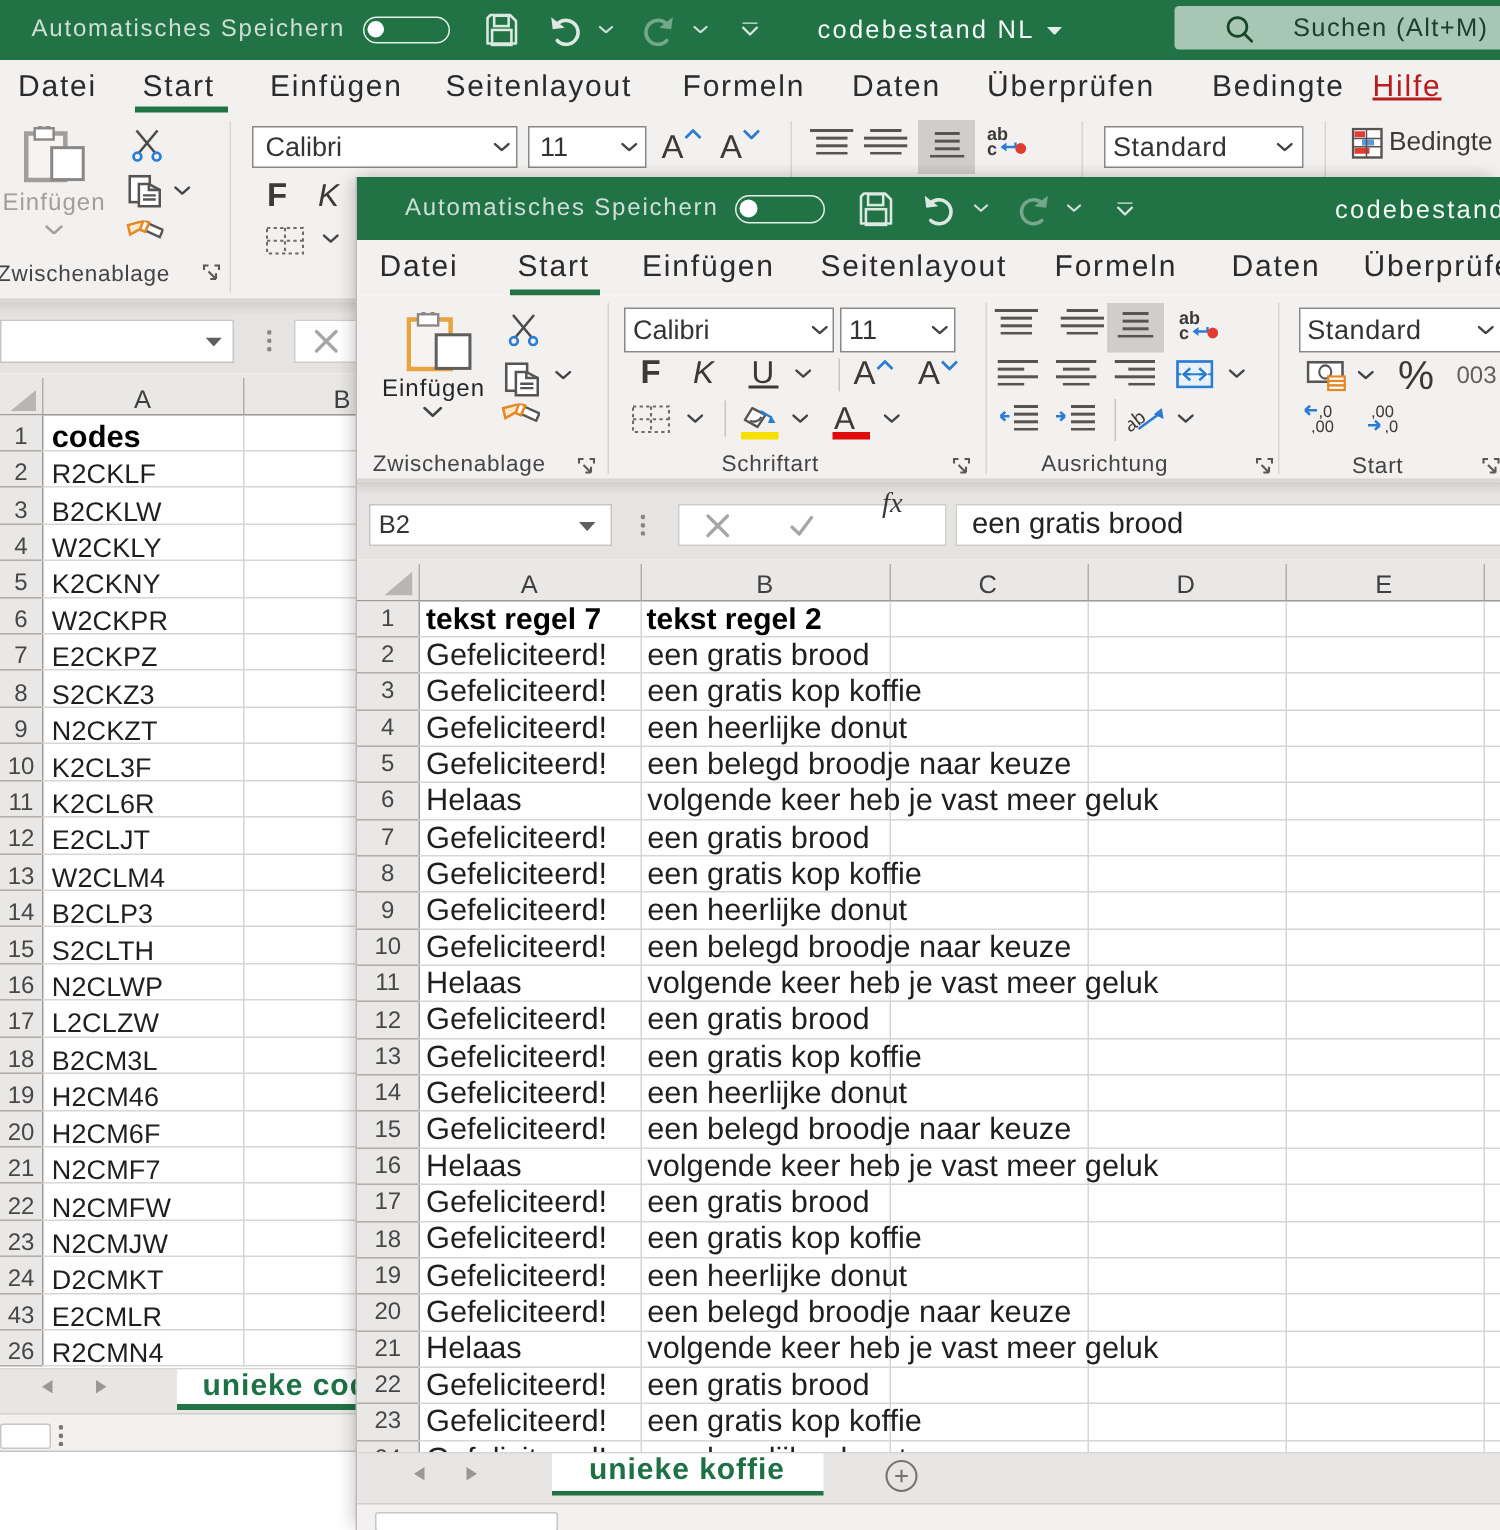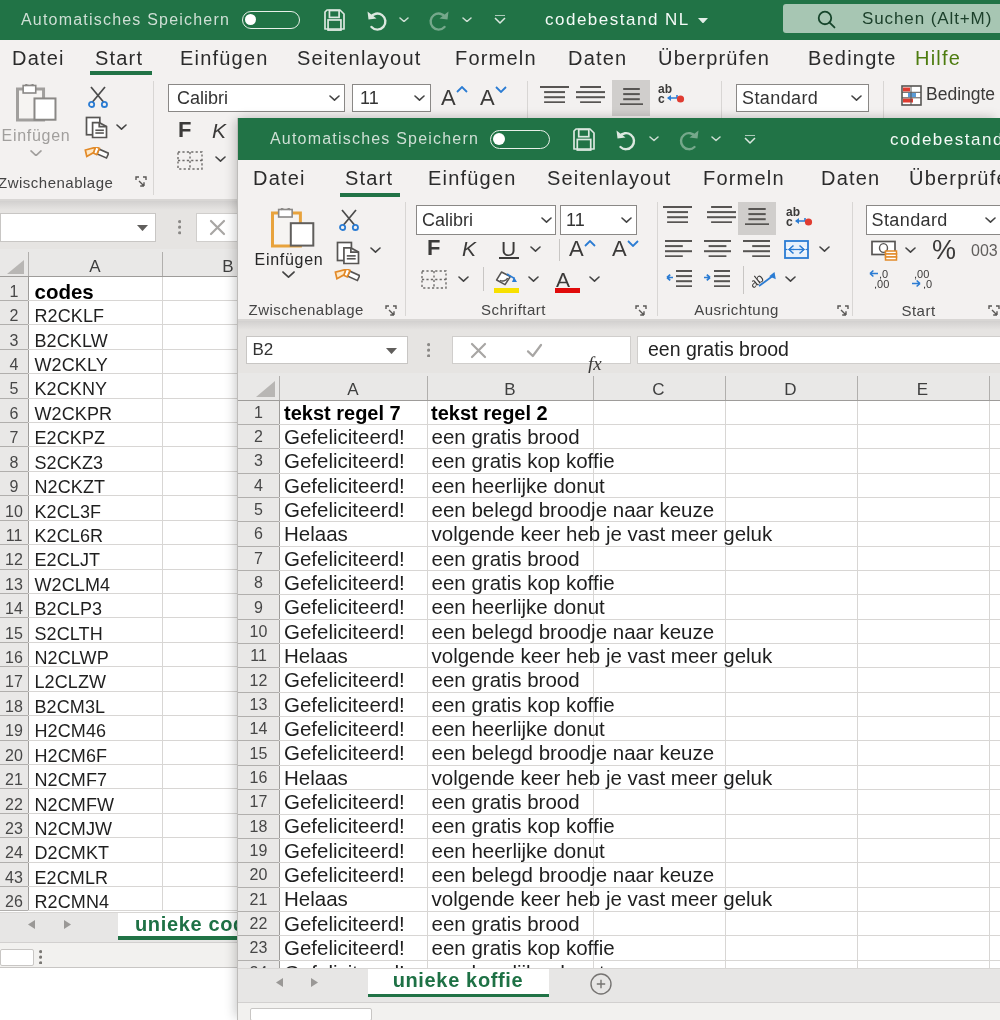--- a/index.html
+++ b/index.html
@@ -51,21 +51,21 @@
 <span style="position:absolute;left:862.0px;top:10.0px;font-size:17.0px;line-height:17.0px;font-weight:normal;font-style:normal;color:#1c402b;letter-spacing:0.9px;white-space:pre;">Suchen (Alt+M)</span>
 <div style="position:absolute;left:0.0px;top:40.0px;width:1000.0px;height:36.0px;background:#f3f1f0;"></div>
 <span style="position:absolute;left:12.0px;top:48.0px;font-size:20.0px;line-height:20.0px;font-weight:normal;font-style:normal;color:#2b2b2b;letter-spacing:1.2px;white-space:pre;">Datei</span>
 <span style="position:absolute;left:95.0px;top:48.0px;font-size:20.0px;line-height:20.0px;font-weight:normal;font-style:normal;color:#2b2b2b;letter-spacing:1.2px;white-space:pre;">Start</span>
 <span style="position:absolute;left:180.0px;top:48.0px;font-size:20.0px;line-height:20.0px;font-weight:normal;font-style:normal;color:#2b2b2b;letter-spacing:1.2px;white-space:pre;">Einfügen</span>
 <span style="position:absolute;left:297.0px;top:48.0px;font-size:20.0px;line-height:20.0px;font-weight:normal;font-style:normal;color:#2b2b2b;letter-spacing:1.2px;white-space:pre;">Seitenlayout</span>
 <span style="position:absolute;left:455.0px;top:48.0px;font-size:20.0px;line-height:20.0px;font-weight:normal;font-style:normal;color:#2b2b2b;letter-spacing:1.2px;white-space:pre;">Formeln</span>
 <span style="position:absolute;left:568.0px;top:48.0px;font-size:20.0px;line-height:20.0px;font-weight:normal;font-style:normal;color:#2b2b2b;letter-spacing:1.2px;white-space:pre;">Daten</span>
 <span style="position:absolute;left:658.0px;top:48.0px;font-size:20.0px;line-height:20.0px;font-weight:normal;font-style:normal;color:#2b2b2b;letter-spacing:1.2px;white-space:pre;">Überprüfen</span>
 <span style="position:absolute;left:808.0px;top:48.0px;font-size:20.0px;line-height:20.0px;font-weight:normal;font-style:normal;color:#2b2b2b;letter-spacing:1.2px;white-space:pre;">Bedingte</span>
-<span style="position:absolute;left:915.0px;top:48.0px;font-size:20.0px;line-height:20.0px;font-weight:normal;font-style:normal;color:#4d7c0f;letter-spacing:1.2px;white-space:pre;">Hilfe</span>
+<span style="position:absolute;left:915.0px;top:48.0px;font-size:20.0px;line-height:20.0px;font-weight:normal;font-style:normal;color:#b91c1c;letter-spacing:1.2px;white-space:pre;text-decoration:underline;">Hilfe</span>
 <div style="position:absolute;left:90.0px;top:71.0px;width:62.0px;height:4.0px;background:#217346;"></div>
 <div style="position:absolute;left:0.0px;top:76.0px;width:1000.0px;height:124.0px;background:#f3f1f0;"></div>
 <div style="position:absolute;left:0.0px;top:199.0px;width:1000.0px;height:1.5px;background:#d8d6d4;"></div>
 <div style="position:absolute;left:153.0px;top:81.0px;width:1.0px;height:114.0px;background:#d8d6d4;"></div>
 <div style="position:absolute;left:527.0px;top:81.0px;width:1.0px;height:114.0px;background:#d8d6d4;"></div>
 <div style="position:absolute;left:721.0px;top:81.0px;width:1.0px;height:114.0px;background:#d8d6d4;"></div>
 <div style="position:absolute;left:883.0px;top:81.0px;width:1.0px;height:114.0px;background:#d8d6d4;"></div>
 <svg style="position:absolute;left:16.0px;top:84.0px;" width="42.0" height="38.0" viewBox="0 0 42 38">
 <rect x="1.5" y="5" width="26.04" height="31" fill="#f6f4f2" stroke="#a19f9d" stroke-width="3"></rect>
 <rect x="7.140000000000001" y="1.5" width="12.6" height="7.5" fill="#fff" stroke="#8a8886" stroke-width="1.6"></rect>
@@ -610,21 +610,21 @@
       <circle cx="1.6" cy="7.199999999999999" r="1.6" fill="#8a8886"></circle>
       <circle cx="1.6" cy="12.799999999999999" r="1.6" fill="#8a8886"></circle>
     </svg>
 <div style="position:absolute;left:214.0px;top:217.5px;width:179.0px;height:28.5px;background:#fff;border:1px solid #d0cecc;box-sizing:border-box;"></div>
 <svg style="position:absolute;left:232.0px;top:223.5px;" width="17.0" height="17.0" viewBox="0 0 17 17">
       <path d="M2 2 L15 15 M15 2 L2 15" stroke="#a8a6a4" stroke-width="2.2" stroke-linecap="round"></path>
     </svg>
 <svg style="position:absolute;left:288.0px;top:223.5px;" width="17.0" height="17.0" viewBox="0 0 17 17">
       <path d="M2 9.350000000000001 L6.800000000000001 14 L15 3" fill="none" stroke="#a8a6a4" stroke-width="2.2" stroke-linecap="round" stroke-linejoin="round"></path>
     </svg>
-<span style="position:absolute;left:350.0px;top:236px;font-size:19.0px;line-height:19.0px;font-weight:normal;font-style:italic;color:#3b3a39;letter-spacing:0px;white-space:pre;font-family:'Liberation Serif',serif;">fx</span>
+<span style="position:absolute;left:350.0px;top:208px;font-size:19.0px;line-height:19.0px;font-weight:normal;font-style:italic;color:#3b3a39;letter-spacing:0px;white-space:pre;font-family:'Liberation Serif',serif;">fx</span>
 <div style="position:absolute;left:399.0px;top:217.5px;width:369.0px;height:28.5px;background:#fff;border:1px solid #d0cecc;box-sizing:border-box;"></div>
 <span style="position:absolute;left:410.0px;top:222.2px;font-size:19.5px;line-height:19.5px;font-weight:normal;font-style:normal;color:#222;letter-spacing:0px;white-space:pre;">een gratis brood</span>
 <div style="position:absolute;left:0.0px;top:254.5px;width:762.0px;height:28.0px;background:#e9e8e7;"></div>
 <div style="position:absolute;left:0.0px;top:281.5px;width:762.0px;height:1.0px;background:#9e9c9a;"></div>
 <svg style="position:absolute;left:17.5px;top:263.0px;" width="19.0" height="16.0" viewBox="0 0 19 16">
       <path d="M19 0 L19 16 L0 16 Z" fill="#b8b6b4"></path>
     </svg>
 <div style="position:absolute;left:40.5px;top:257.5px;width:1.0px;height:24.0px;background:#b1afad;"></div>
 <div style="position:absolute;left:189.0px;top:257.5px;width:1.0px;height:24.0px;background:#b1afad;"></div>
 <div style="position:absolute;left:354.5px;top:257.5px;width:1.0px;height:24.0px;background:#b1afad;"></div>

